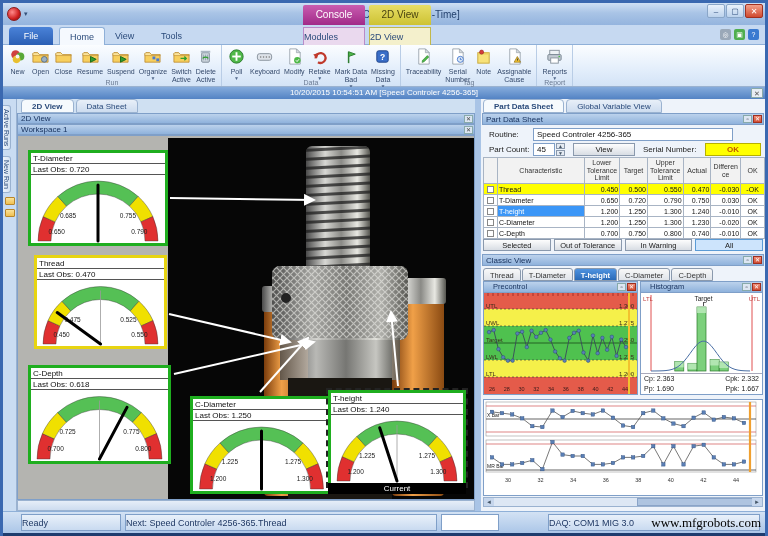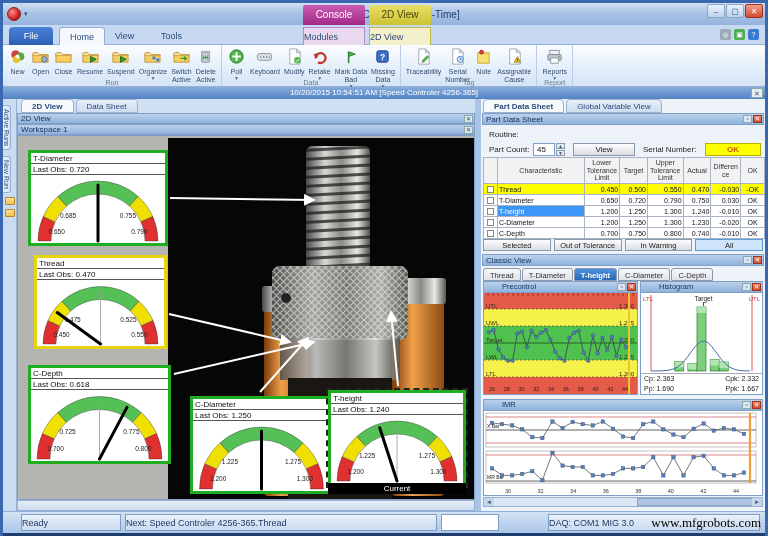--- a/index.html
+++ b/index.html
@@ -111,21 +111,21 @@
     background:linear-gradient(#fdfdfd,#d8dde4); border:1px solid #8a99ad; }
   .fbtn.active { background:#cde4fc; border-color:#5b9bd5; }
 
   .cls-tabs { position:absolute; left:2px; top:169px; display:flex; height:13px; }
   .cls-tab { height:13px; padding:0 6px; line-height:13px; font-size:7.5px; color:#333;
     background:linear-gradient(#f8f8f8,#e0e4ea); border:1px solid #8a99ad; border-radius:3px 3px 0 0; margin-right:1px; }
   .cls-tab.active { background:linear-gradient(#4f93e0,#2a6ab8); color:#fff; font-weight:bold; }
 
   .chart-box { position:absolute; background:#fff; border:1px solid #7f9fc8; }
   .chart-title { height:11px; background:linear-gradient(#bcd2ec,#8fb2dc); border-bottom:1px solid #7f9fc8;
-    font-size:7.5px; line-height:10px; padding-left:18px; color:#16305c; position:relative; }
+    font-size:7.5px; line-height:10px; padding-left:9px; color:#16305c; position:relative; }
   .stats { position:absolute; left:0; right:0; bottom:0; font-size:7px; color:#222; border-top:1px solid #aab; background:#fff; }
   .stats .row { display:flex; justify-content:space-between; padding:0 3px; height:10px; line-height:10px; }
   .hscroll { position:absolute; left:2px; top:298px; width:280px; height:10px; background:#dde7f4; border:1px solid #9ab2d0; }
   .hs-arrow { position:absolute; top:0; width:10px; height:8px; font-size:6px; line-height:8px; text-align:center; color:#456; background:#c6d6ec; }
   .hs-thumb { position:absolute; left:55%; width:42%; top:0; height:8px; background:#aec4e0; border:1px solid #8aa4c8; }
 
   
   .statusbar { position:absolute; left:0; top:508px; width:762px; height:22px;
     background:linear-gradient(#d3e2f4,#abc6e8); border-top:1px solid #8fb0d8; }
   .sb-box { position:absolute; top:2px; height:17px; background:linear-gradient(#e9f1fa,#c9daf0);
@@ -507,20 +507,21 @@
           <div class="ws-tab">Global Variable View</div>
         </div>
       <div class="sec-head" style="top:14px">
         <span>Part Data Sheet</span>
         <span class="sec-btns">
             <span class="sec-pin">▫</span>
             <span class="sec-x">✕</span>
           </span>
       </div>
       <div class="fld-label" style="left:8px; top:31px">Routine:</div>
+      <div class="fld-box" style="left:52px; top:29px; width:200px; height:13px">Speed Controler 4256-365</div>
       <div class="fld-label" style="left:8px; top:46px">Part Count:</div>
       <div class="fld-box" style="left:52px; top:44px; width:22px; height:13px">45</div>
       <div class="spin" style="left:75px; top:44px; height:6px">▲</div>
       <div class="spin" style="left:75px; top:51px; height:6px">▼</div>
       <div class="btn" style="left:92px; top:44px; width:62px; height:13px; line-height:12px">View</div>
       <div class="fld-label" style="left:162px; top:46px">Serial Number:</div>
       <div class="btn ok-btn" style="left:224px; top:44px; width:56px; height:13px; line-height:12px">OK</div>
       <table class="pds" id="pds-table">
           <tbody>
             <tr>
@@ -749,25 +750,20 @@
               <span>Cp: 2.363</span>
               <span>Cpk: 2.332</span>
             </div>
           <div class="row">
               <span>Pp: 1.690</span>
               <span>Ppk: 1.667</span>
             </div>
         </div>
       </div>
       <div class="chart-box" style="left:2px; top:299px; width:280px; height:97px; top:300px">
-        <div class="chart-title"><span>IMR</span>
-          <span class="sec-btns">
-              <span class="sec-pin">▫</span>
-              <span class="sec-x">✕</span>
-            </span></div>
         <div id="imr"><svg width="278" height="84" viewBox="0 0 278 84">
               <rect width="278" height="84" fill="#fff"></rect>
               <rect x="2" y="2" width="270" height="34" fill="none" stroke="#999" stroke-width="0.6"></rect>
               <rect x="2" y="40" width="270" height="32" fill="none" stroke="#999" stroke-width="0.6"></rect>
               <line x1="2" y1="6" x2="272" y2="6" stroke="#d05050" stroke-width="0.7"></line>
               <line x1="2" y1="32" x2="272" y2="32" stroke="#d05050" stroke-width="0.7"></line>
               <line x1="2" y1="19" x2="272" y2="19" stroke="#222" stroke-width="0.7"></line>
               <line x1="2" y1="44" x2="272" y2="44" stroke="#d05050" stroke-width="0.7"></line>
               <line x1="2" y1="70" x2="272" y2="70" stroke="#222" stroke-width="0.7"></line>
               <text x="3" y="17" font-size="5" fill="#222">X Bar</text>

